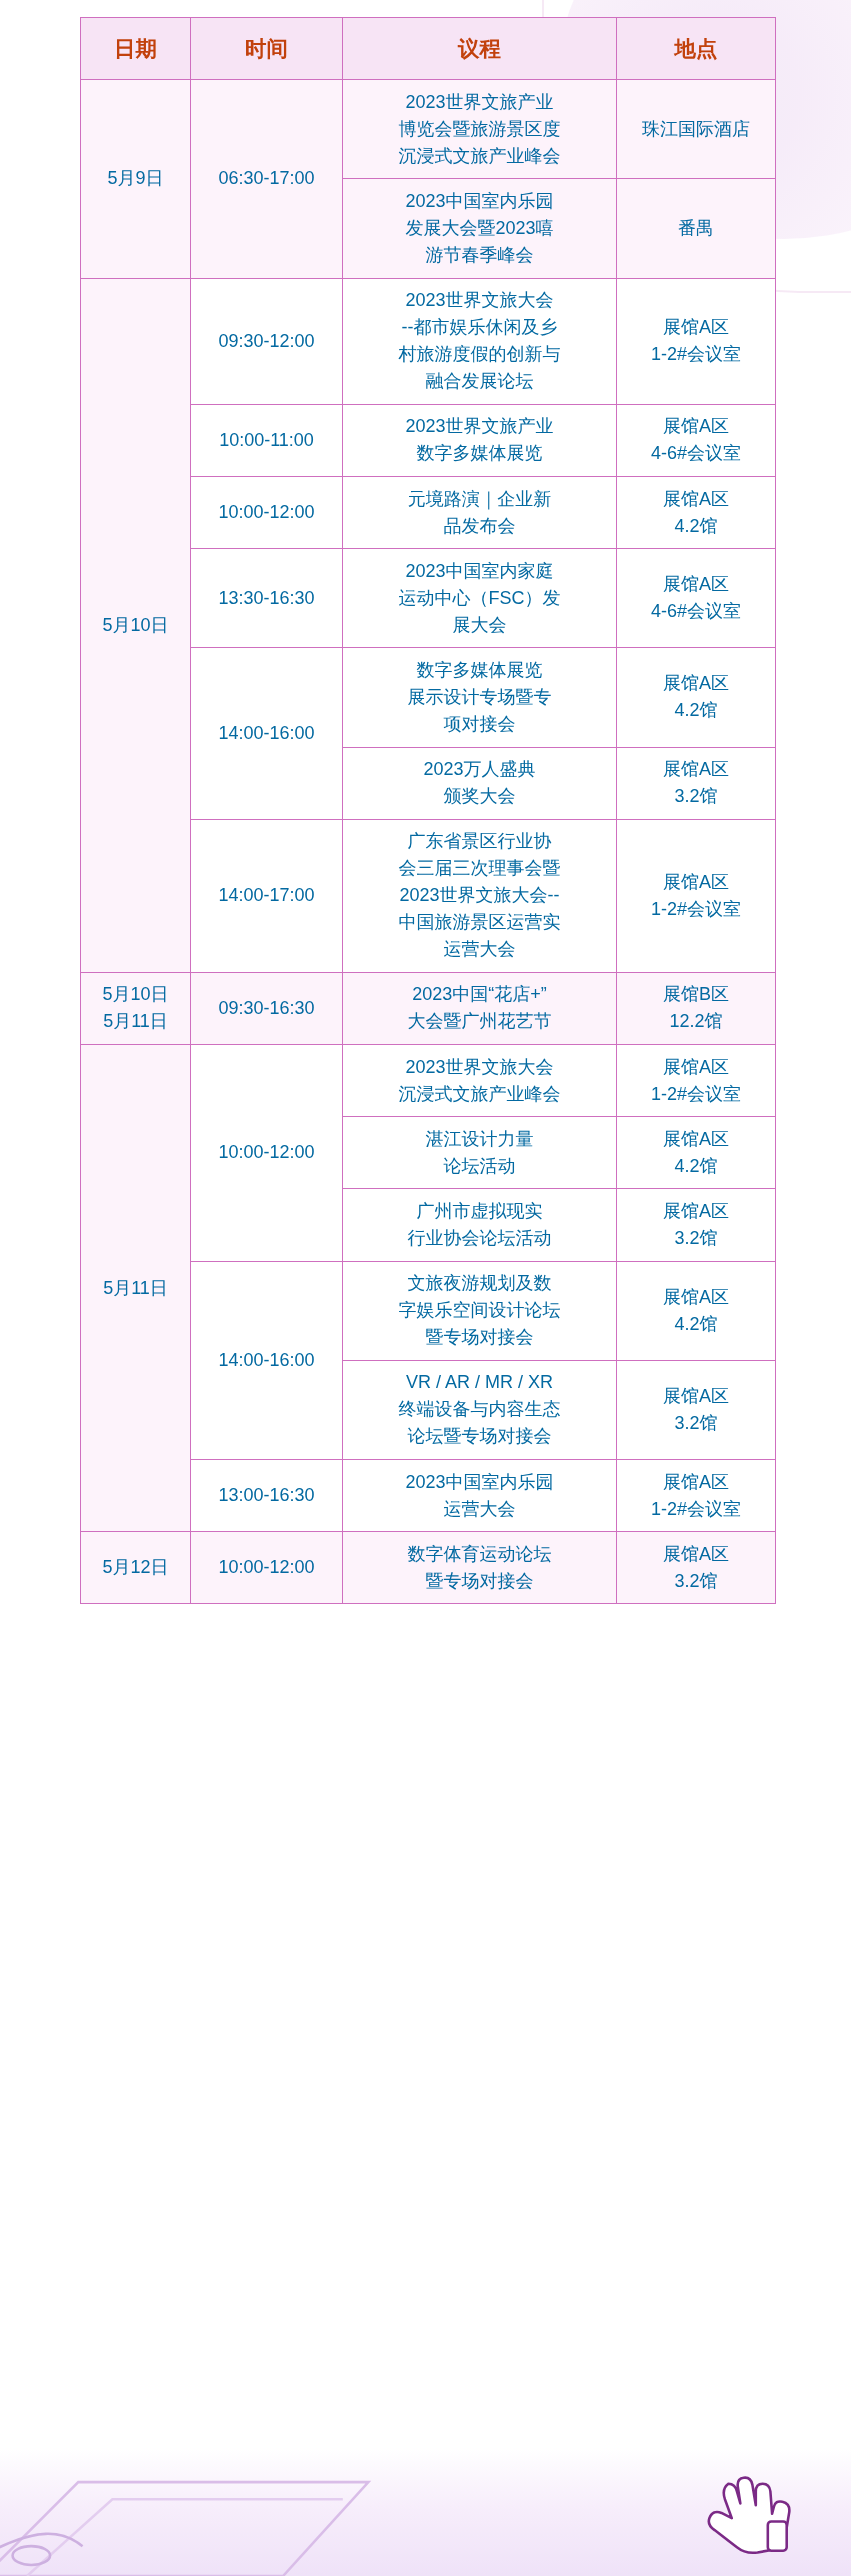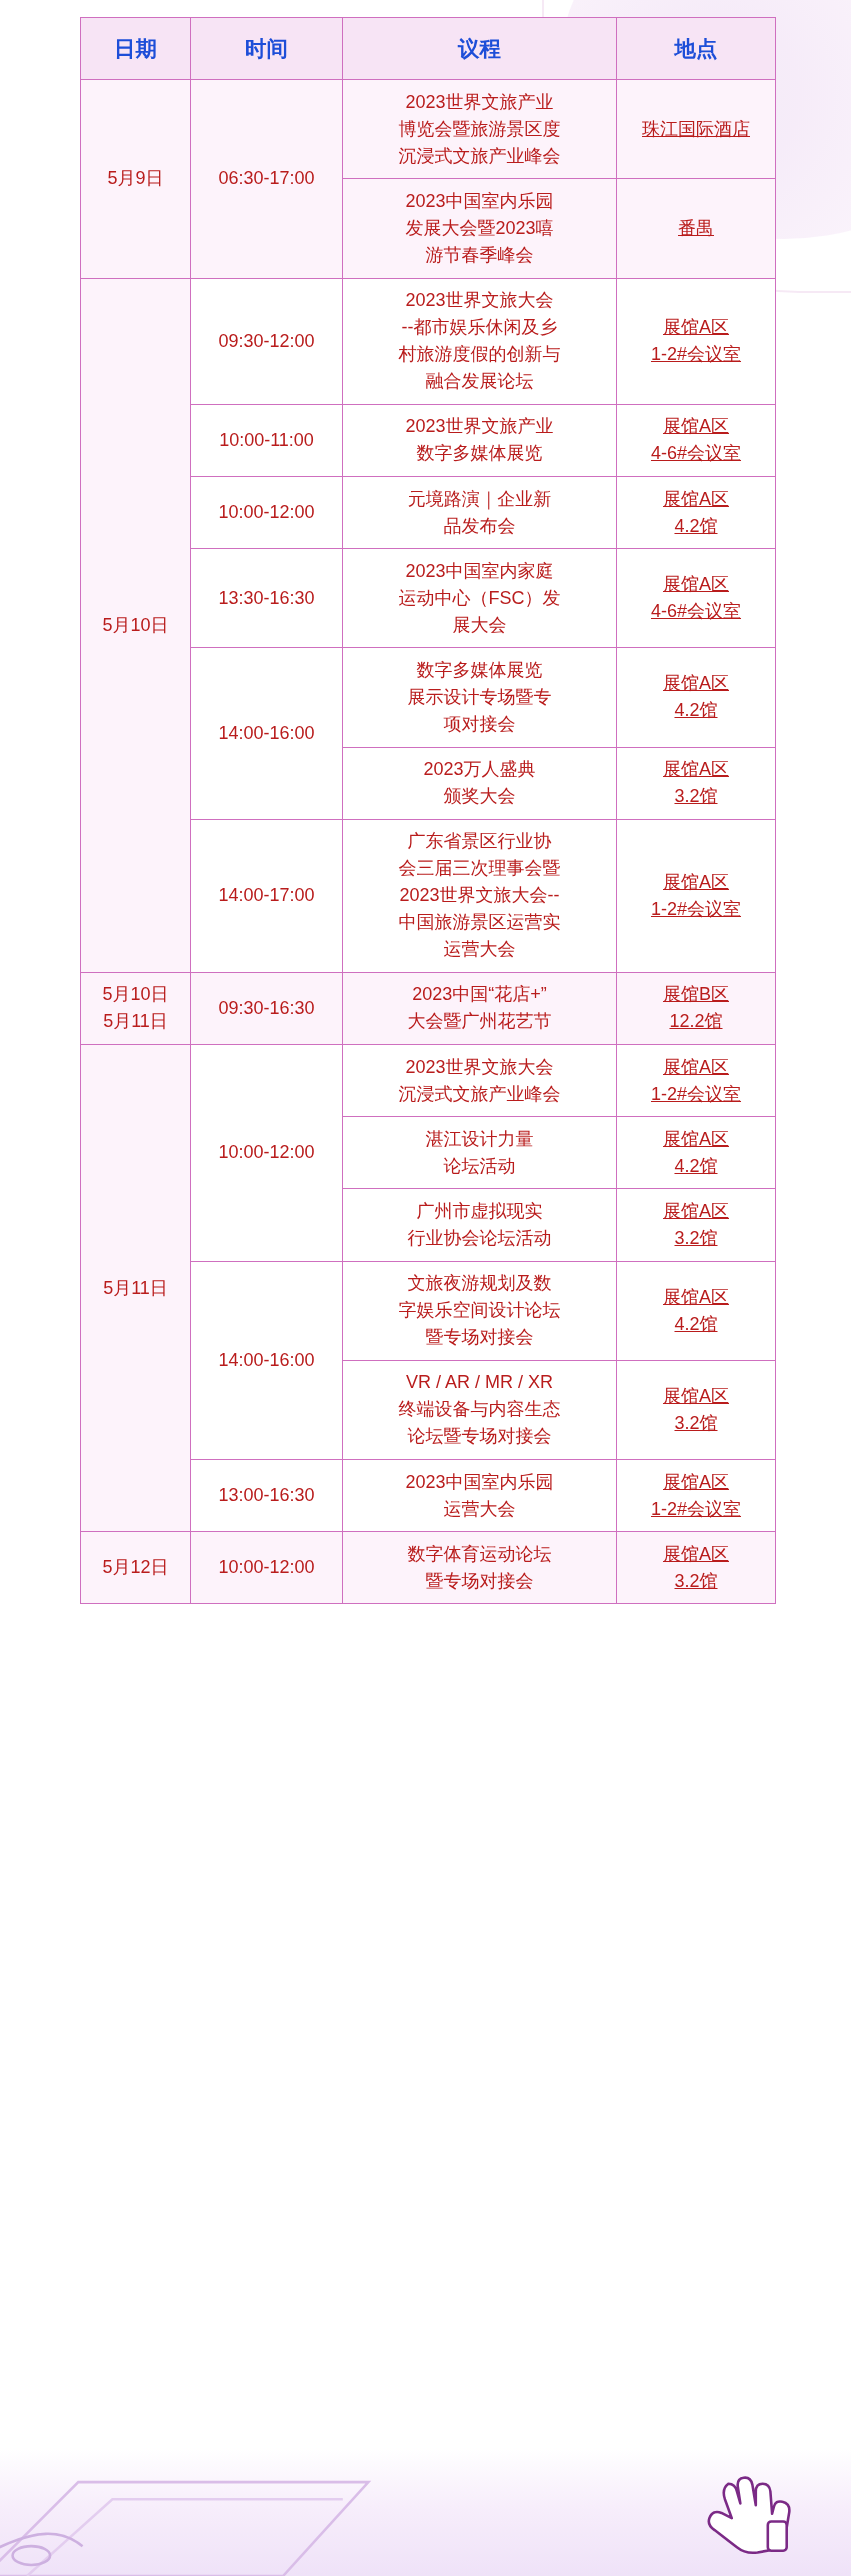--- a/index.html
+++ b/index.html
@@ -72,30 +72,30 @@
   table.agenda {
     border-collapse: collapse;
     width: 695px;
     table-layout: fixed;
     background: #ffffff;
   }
   table.agenda th, table.agenda td {
     border: 1.7px solid #cf6fbf;
     text-align: center;
     vertical-align: middle;
-    color: #b91c1c;
+    color: #0369a1;
     font-size: 18px;
     line-height: 1.5;
     padding: 8.6px 5.1px;
   }
   table.agenda thead th {
     background: #f7e4f5;
     font-size: 21.4px;
     font-weight: bold;
-    color: #1d4ed8;
+    color: #c2410c;
     height: 51px;
     padding: 5.1px;
   }
   col.c-date { width: 110px; }
   col.c-time { width: 152px; }
   col.c-topic { width: 274px; }
   col.c-place { width: 159px; }
 
   td.date-cell {
     background: #fdf3fb;
@@ -112,21 +112,20 @@
     background: #ffffff;
     font-size: 19px;
     color: #7b2a86;
     line-height: 1.55;
   }
   td.place-cell {
     background: #ffffff;
     font-size: 19px;
     color: #7b2a86;
     line-height: 1.55;
-    text-decoration: underline;
   }
   tr.tint td.topic-cell,
   tr.tint td.place-cell,
   tr.tint td.time-cell {
     background: #fdf3fb;
   }
   .cell-lines span {
     display: block;
   }
 

